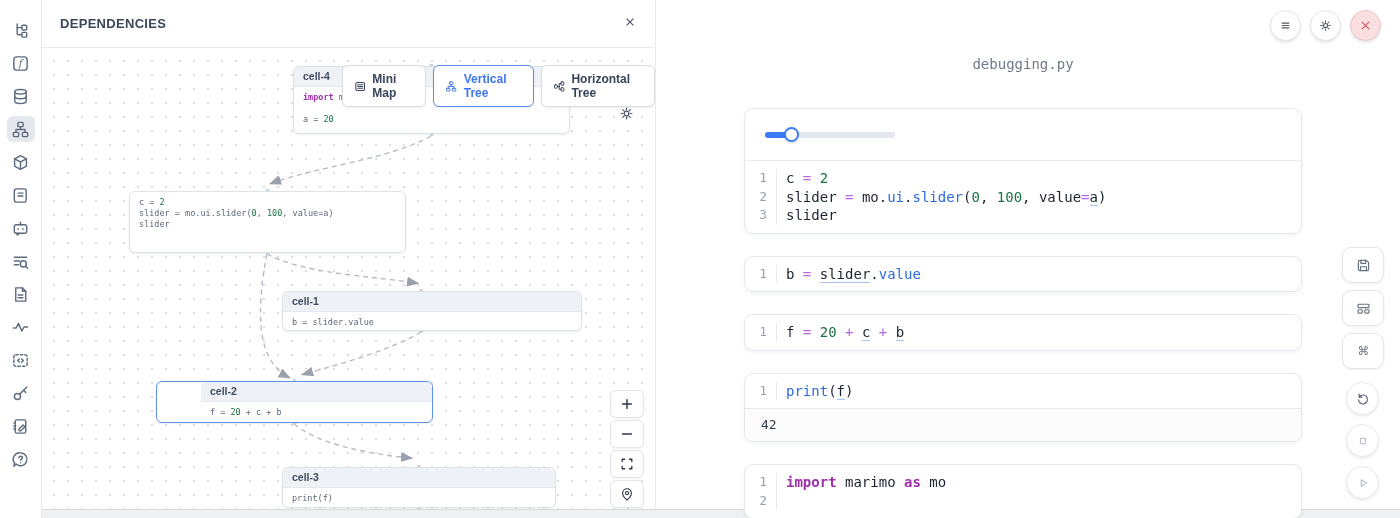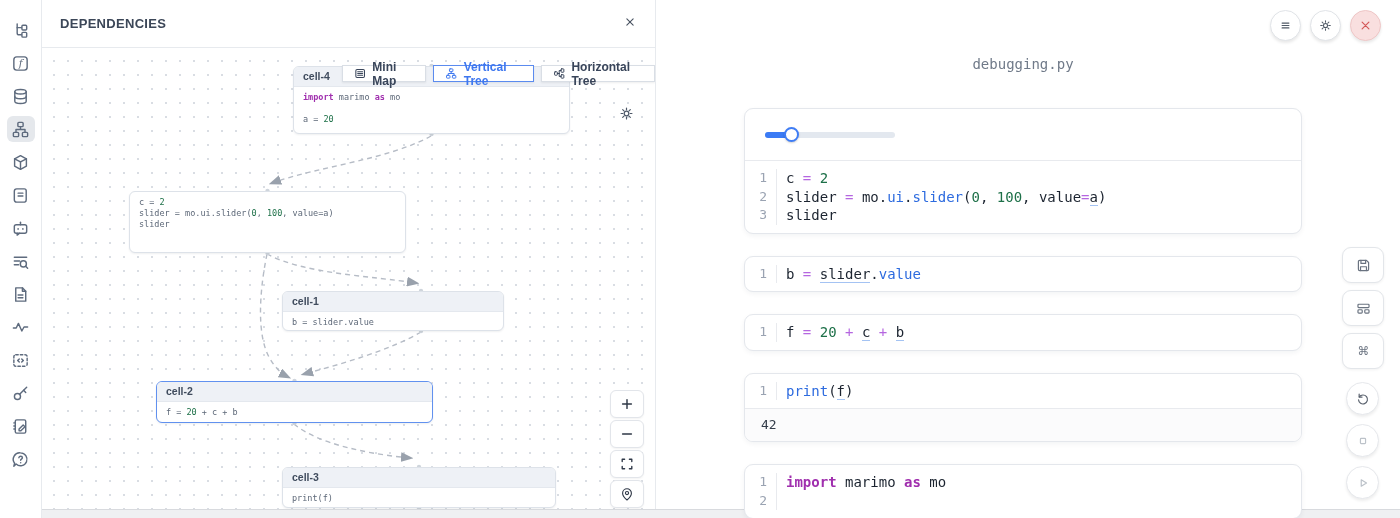--- a/index.html
+++ b/index.html
@@ -37,22 +37,22 @@
   .node { position:absolute; background:#fff; border:1px solid #dde2e9; border-radius:6px;
           box-shadow:0 1px 2px rgba(30,40,60,.07); z-index:2; cursor:pointer; }
   .node.selected { border:1.5px solid #6191ef; }
   .node-header { background:#eef1f6; padding:3px 9px 4px; font-size:10.5px; font-weight:bold;
                  color:#404c5e; border-bottom:1px solid #e4e8ee; border-radius:5px 5px 0 0; }
   .node-body { padding:5px 9px; font-family:"DejaVu Sans Mono", monospace; font-size:8.5px;
                line-height:11px; color:#5d6878; white-space:pre; }
   .nl { min-height:11px; }
 
   .toolbar { position:absolute; left:300px; top:17px; display:flex; gap:7px; z-index:5; }
-  .view-btn { display:flex; align-items:center; gap:6px; height:17px; padding:0 11px;
-              background:#fff; border:1px solid #d9dee5; border-radius:0; font-size:12px;
+  .view-btn { display:flex; align-items:center; gap:6px; height:42px; padding:0 11px;
+              background:#fff; border:1px solid #d9dee5; border-radius:6px; font-size:12px;
               font-weight:bold; color:#39455a; box-shadow:0 1px 2px rgba(0,0,0,.07); cursor:pointer;justify-content:center; }
   .view-btn .ico { width:15px; height:15px; }
   .view-btn.active { border-color:#5b8bef; color:#3e77ef; }
 
   .graph-gear { position:absolute; left:576px; top:57px; width:17px; height:17px;
                 color:#4d5868; z-index:5; cursor:pointer; }
   .zoomctl { position:absolute; left:568px; top:342px; display:flex; flex-direction:column;
              gap:2px; z-index:5; }
   .zoom-btn { width:34px; height:28px; background:#fff; border:1px solid #e2e5ea; border-radius:6px;
               display:flex; align-items:center; justify-content:center; color:#2f3847;
@@ -348,25 +348,25 @@
             </span>
           </div>
         </div>
     <div class="node" style="left: 251px; top: 18px; width: 277px; height: 68px;">
           <div class="node-header">cell-4</div>
           <div class="node-body"><div class="nl"><span class="tk-k">import</span><span class="tk-v"> marimo </span><span class="tk-k">as</span><span class="tk-v"> mo</span></div><div class="nl"></div><div class="nl"><span class="tk-v">a = </span><span class="tk-n">20</span></div></div>
         </div>
         <div class="node" style="left: 87px; top: 143px; width: 277px; height: 62px;">
           <div class="node-body"><div class="nl"><span class="tk-v">c = </span><span class="tk-n">2</span></div><div class="nl"><span class="tk-v">slider = mo.ui.slider(</span><span class="tk-n">0</span><span class="tk-v">, </span><span class="tk-n">100</span><span class="tk-v">, value=a)</span></div><div class="nl"><span class="tk-v">slider</span></div></div>
         </div>
-        <div class="node" style="left: 240px; top: 243px; width: 222px; height: 40px;">
+        <div class="node" style="left: 240px; top: 243px; width: 300px; height: 40px;">
           <div class="node-header">cell-1</div>
           <div class="node-body"><div class="nl"><span class="tk-v">b = slider.value</span></div></div>
         </div>
-        <div class="node selected" style="left: 114px; top: 333px; width: 277px; height: 42px;">
+        <div class="node selected" style="left: 114px; top: 333px; width: 277px; height: 42px; padding-left: 44px;">
           <div class="node-header">cell-2</div>
           <div class="node-body"><div class="nl"><span class="tk-v">f = </span><span class="tk-n">20</span><span class="tk-v"> + c + b</span></div></div>
         </div>
         <div class="node" style="left: 240px; top: 419px; width: 274px; height: 41px;">
           <div class="node-header">cell-3</div>
           <div class="node-body"><div class="nl"><span class="tk-v">print(f)</span></div></div>
         </div>
       </div>
   </div>
 

